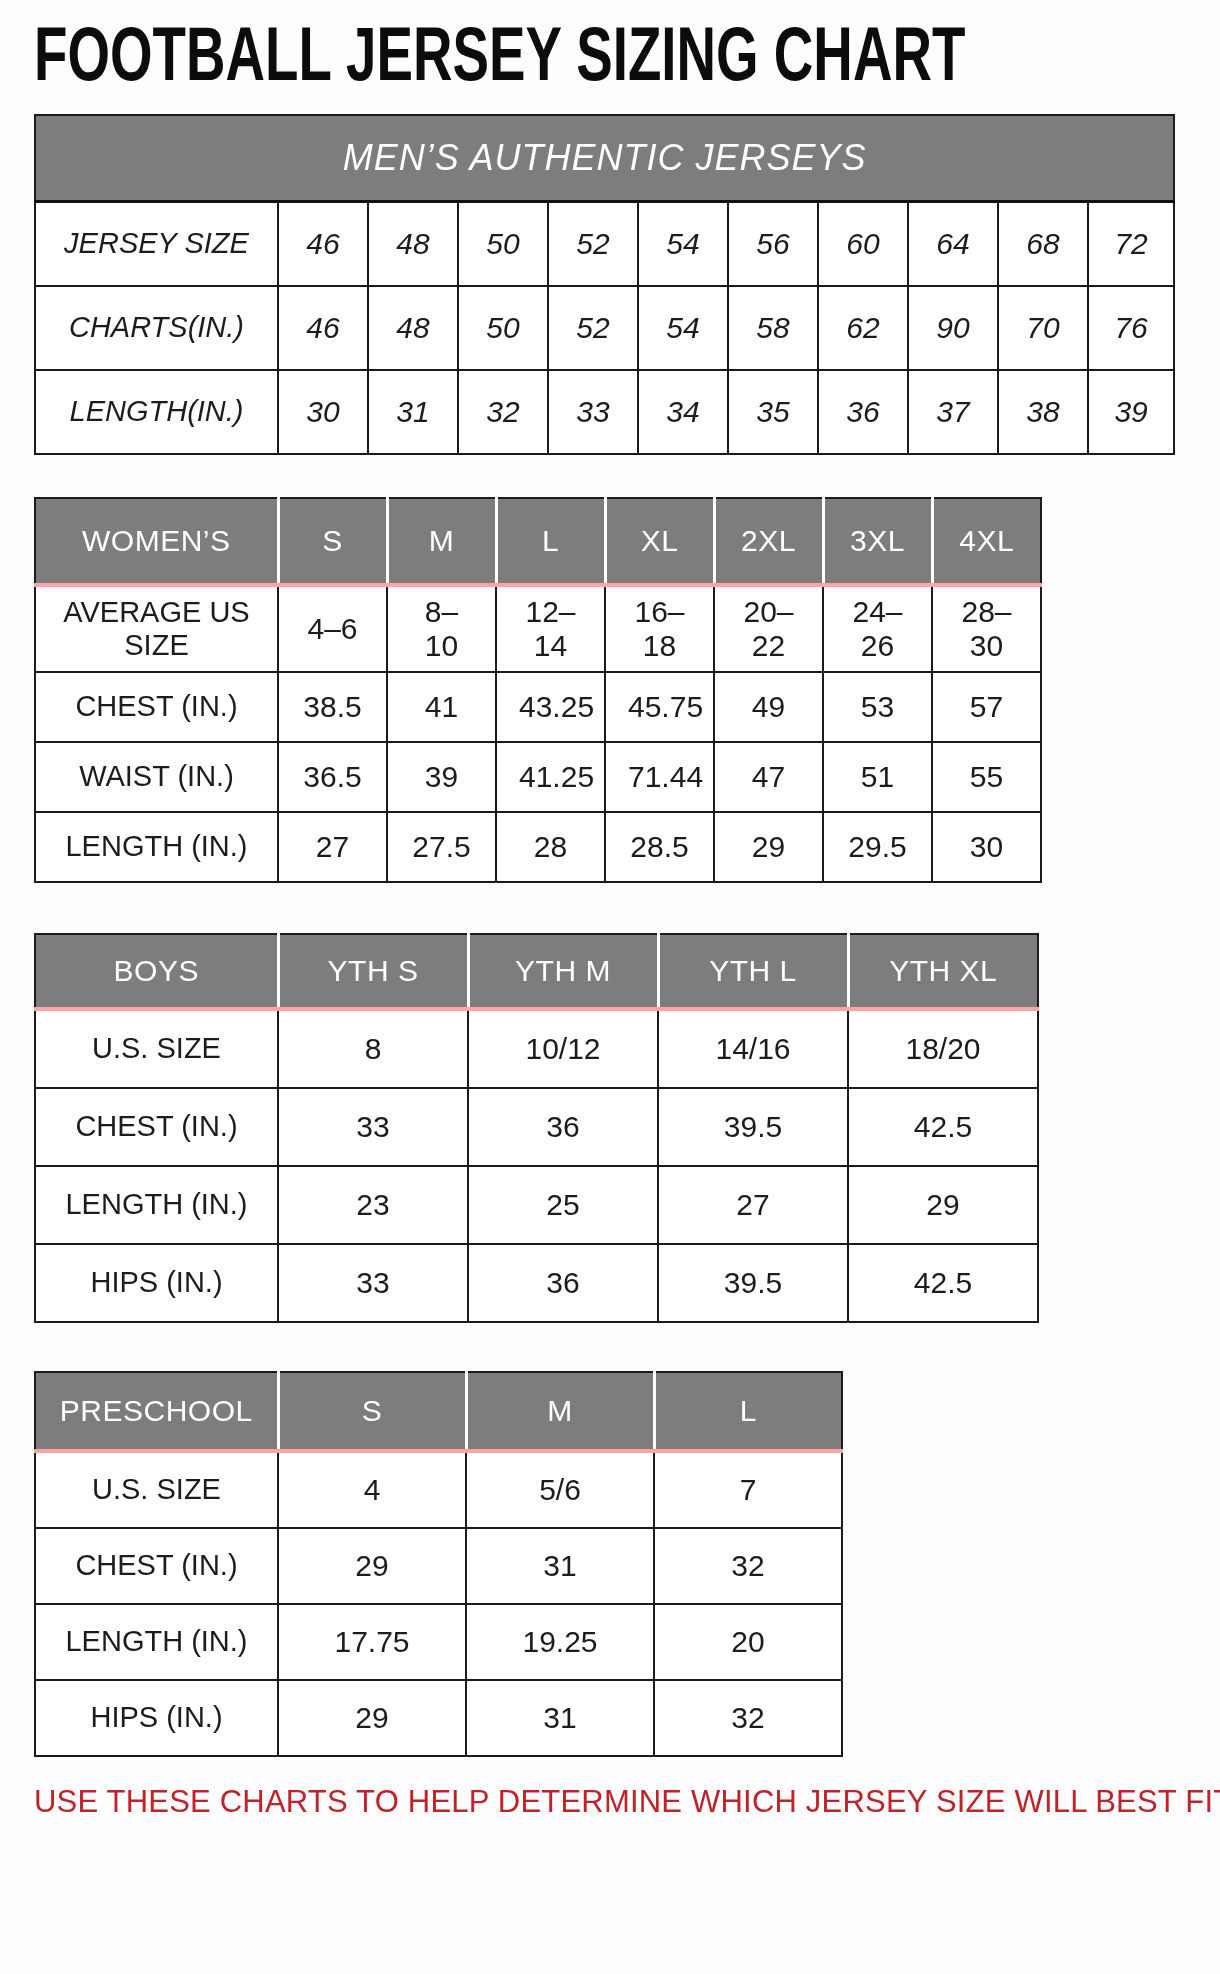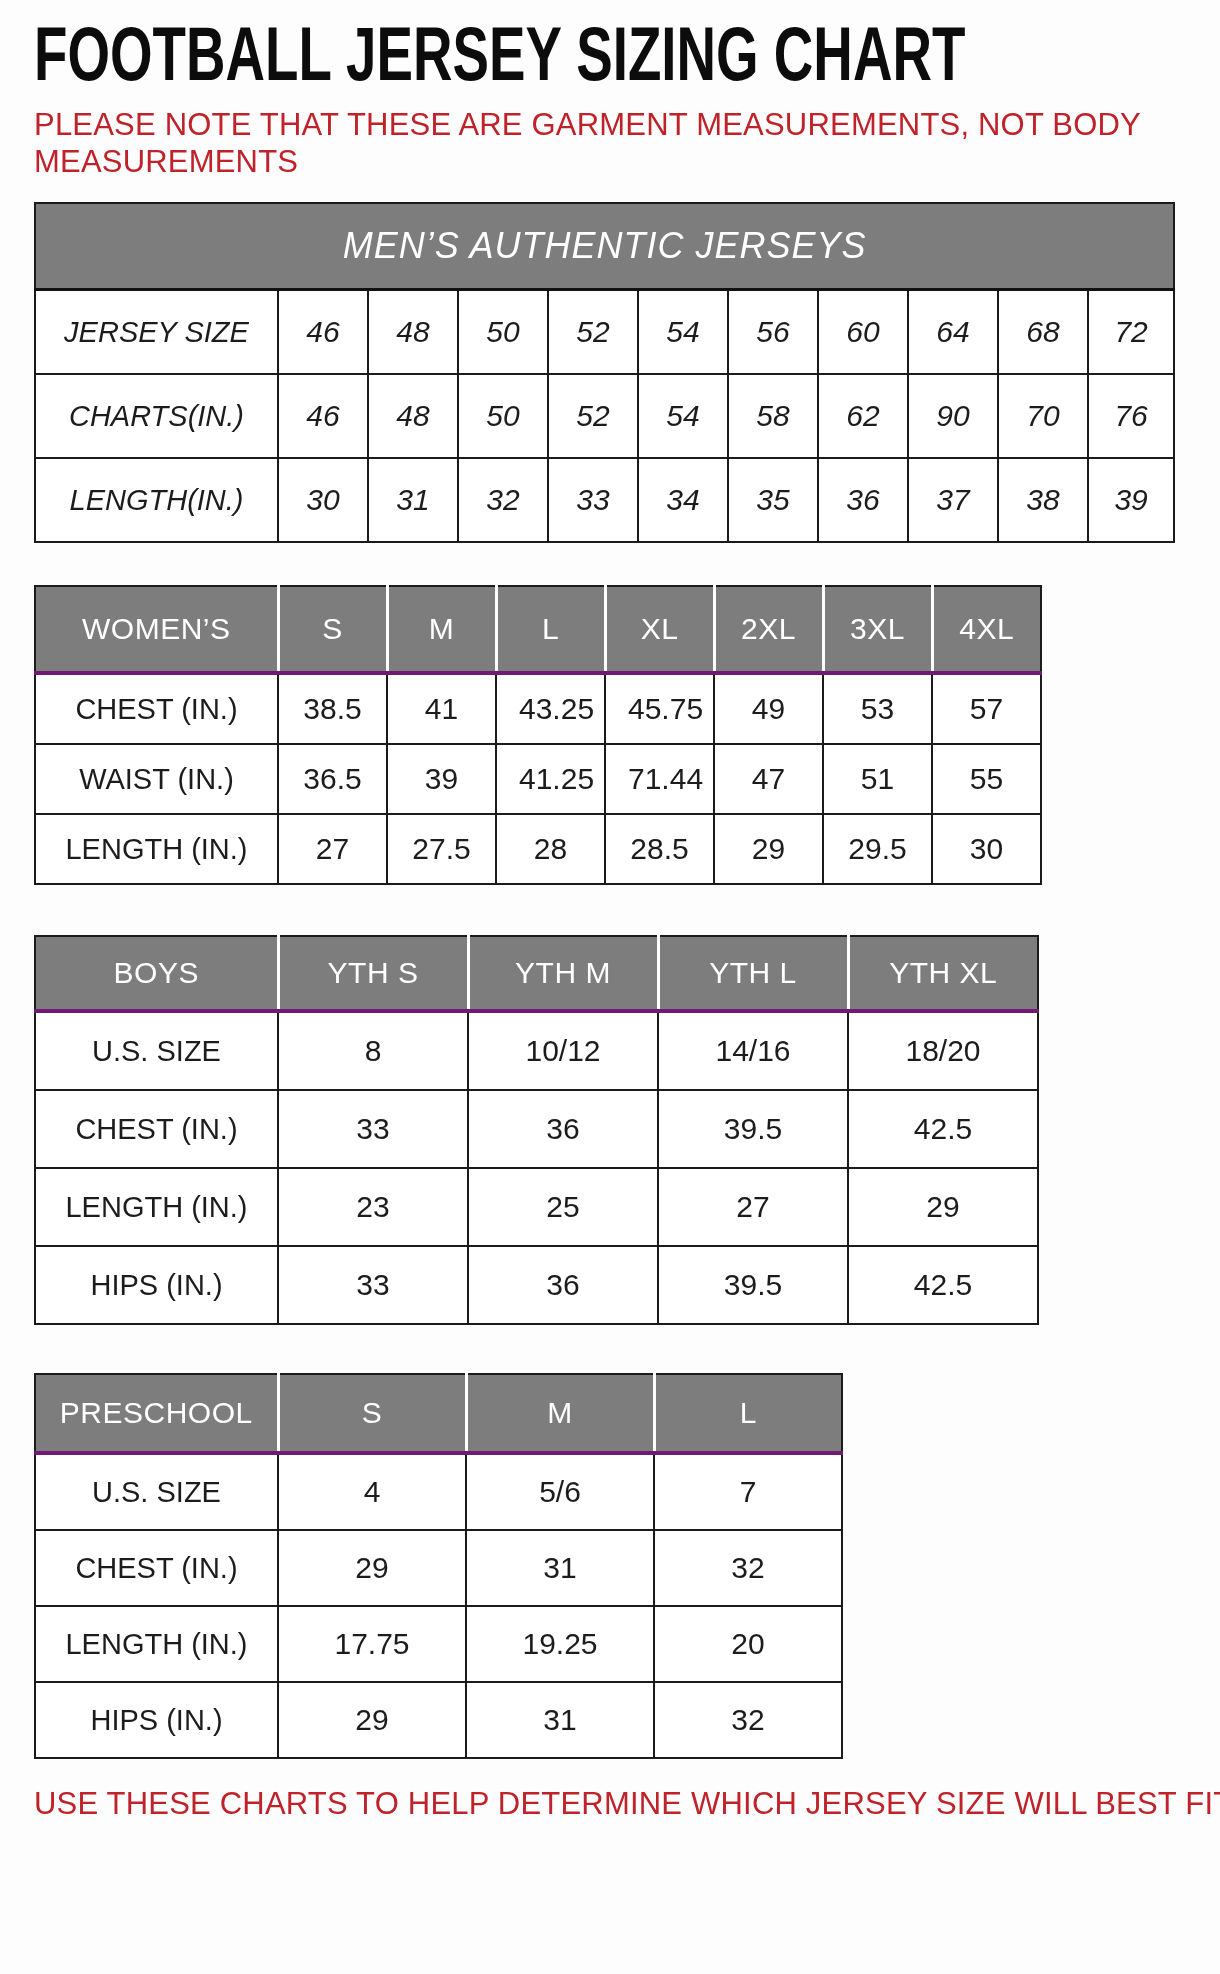--- a/index.html
+++ b/index.html
@@ -42,21 +42,21 @@
   .lbl { font-size:29px; }
 
   .banner{
     background:#7d7d7d; color:#ffffff;
     font-size:36px; font-weight:400; letter-spacing:1px;
     border-bottom:3px solid #111;
   }
   th.gray{
     background:#7d7d7d; color:#ffffff;
     font-size:30px; font-weight:400; letter-spacing:.5px;
-    border-bottom:4px solid #701a75;
+    border-bottom:4px solid #fca5a5;
   }
   th.gray + th.gray { border-left:3px solid #ffffff; }
 
   
   .mens  { width:1099px; margin-top:22px;font-style:italic; }
   .mens .banner        { height:84px; }
   .mens tr.hd td       { height:70px; }
   .mens tbody tr.dr td { height:82px; }
 
   
@@ -75,21 +75,20 @@
   .pre th.gray  { height:76px;margin-left:48px; }
   .pre tr.dr td { height:74px; }
 </style>
 </head>
 <body>
 
 <div class="page">
 
   <h1 class="title"><span class="condense">FOOTBALL JERSEY SIZING CHART</span></h1>
 
-  <p class="note">PLEASE NOTE THAT THESE ARE GARMENT MEASUREMENTS, NOT BODY MEASUREMENTS</p>
 
   <table class="mens">
     <colgroup>
       <col style="width:243px">
       <col style="width:90px">
         <col style="width:90px">
         <col style="width:90px">
         <col style="width:90px">
         <col style="width:90px">
       <col style="width:90px">
@@ -163,20 +162,30 @@
         <th class="gray">S</th>
         <th class="gray">M</th>
         <th class="gray">L</th>
         <th class="gray">XL</th>
         <th class="gray">2XL</th>
         <th class="gray">3XL</th>
         <th class="gray">4XL</th>
       </tr>
     </thead>
     <tbody>
+      <tr class="r0">
+        <td class="lbl">AVERAGE US SIZE</td>
+        <td>4–6</td>
+        <td>8–10</td>
+        <td>12–14</td>
+        <td>16–18</td>
+        <td>20–22</td>
+        <td>24–26</td>
+        <td>28–30</td>
+      </tr>
       <tr class="rs">
         <td class="lbl">CHEST (IN.)</td>
         <td>38.5</td>
         <td>41</td>
         <td>43.25</td>
         <td>45.75</td>
         <td>49</td>
         <td>53</td>
         <td>57</td>
       </tr>

